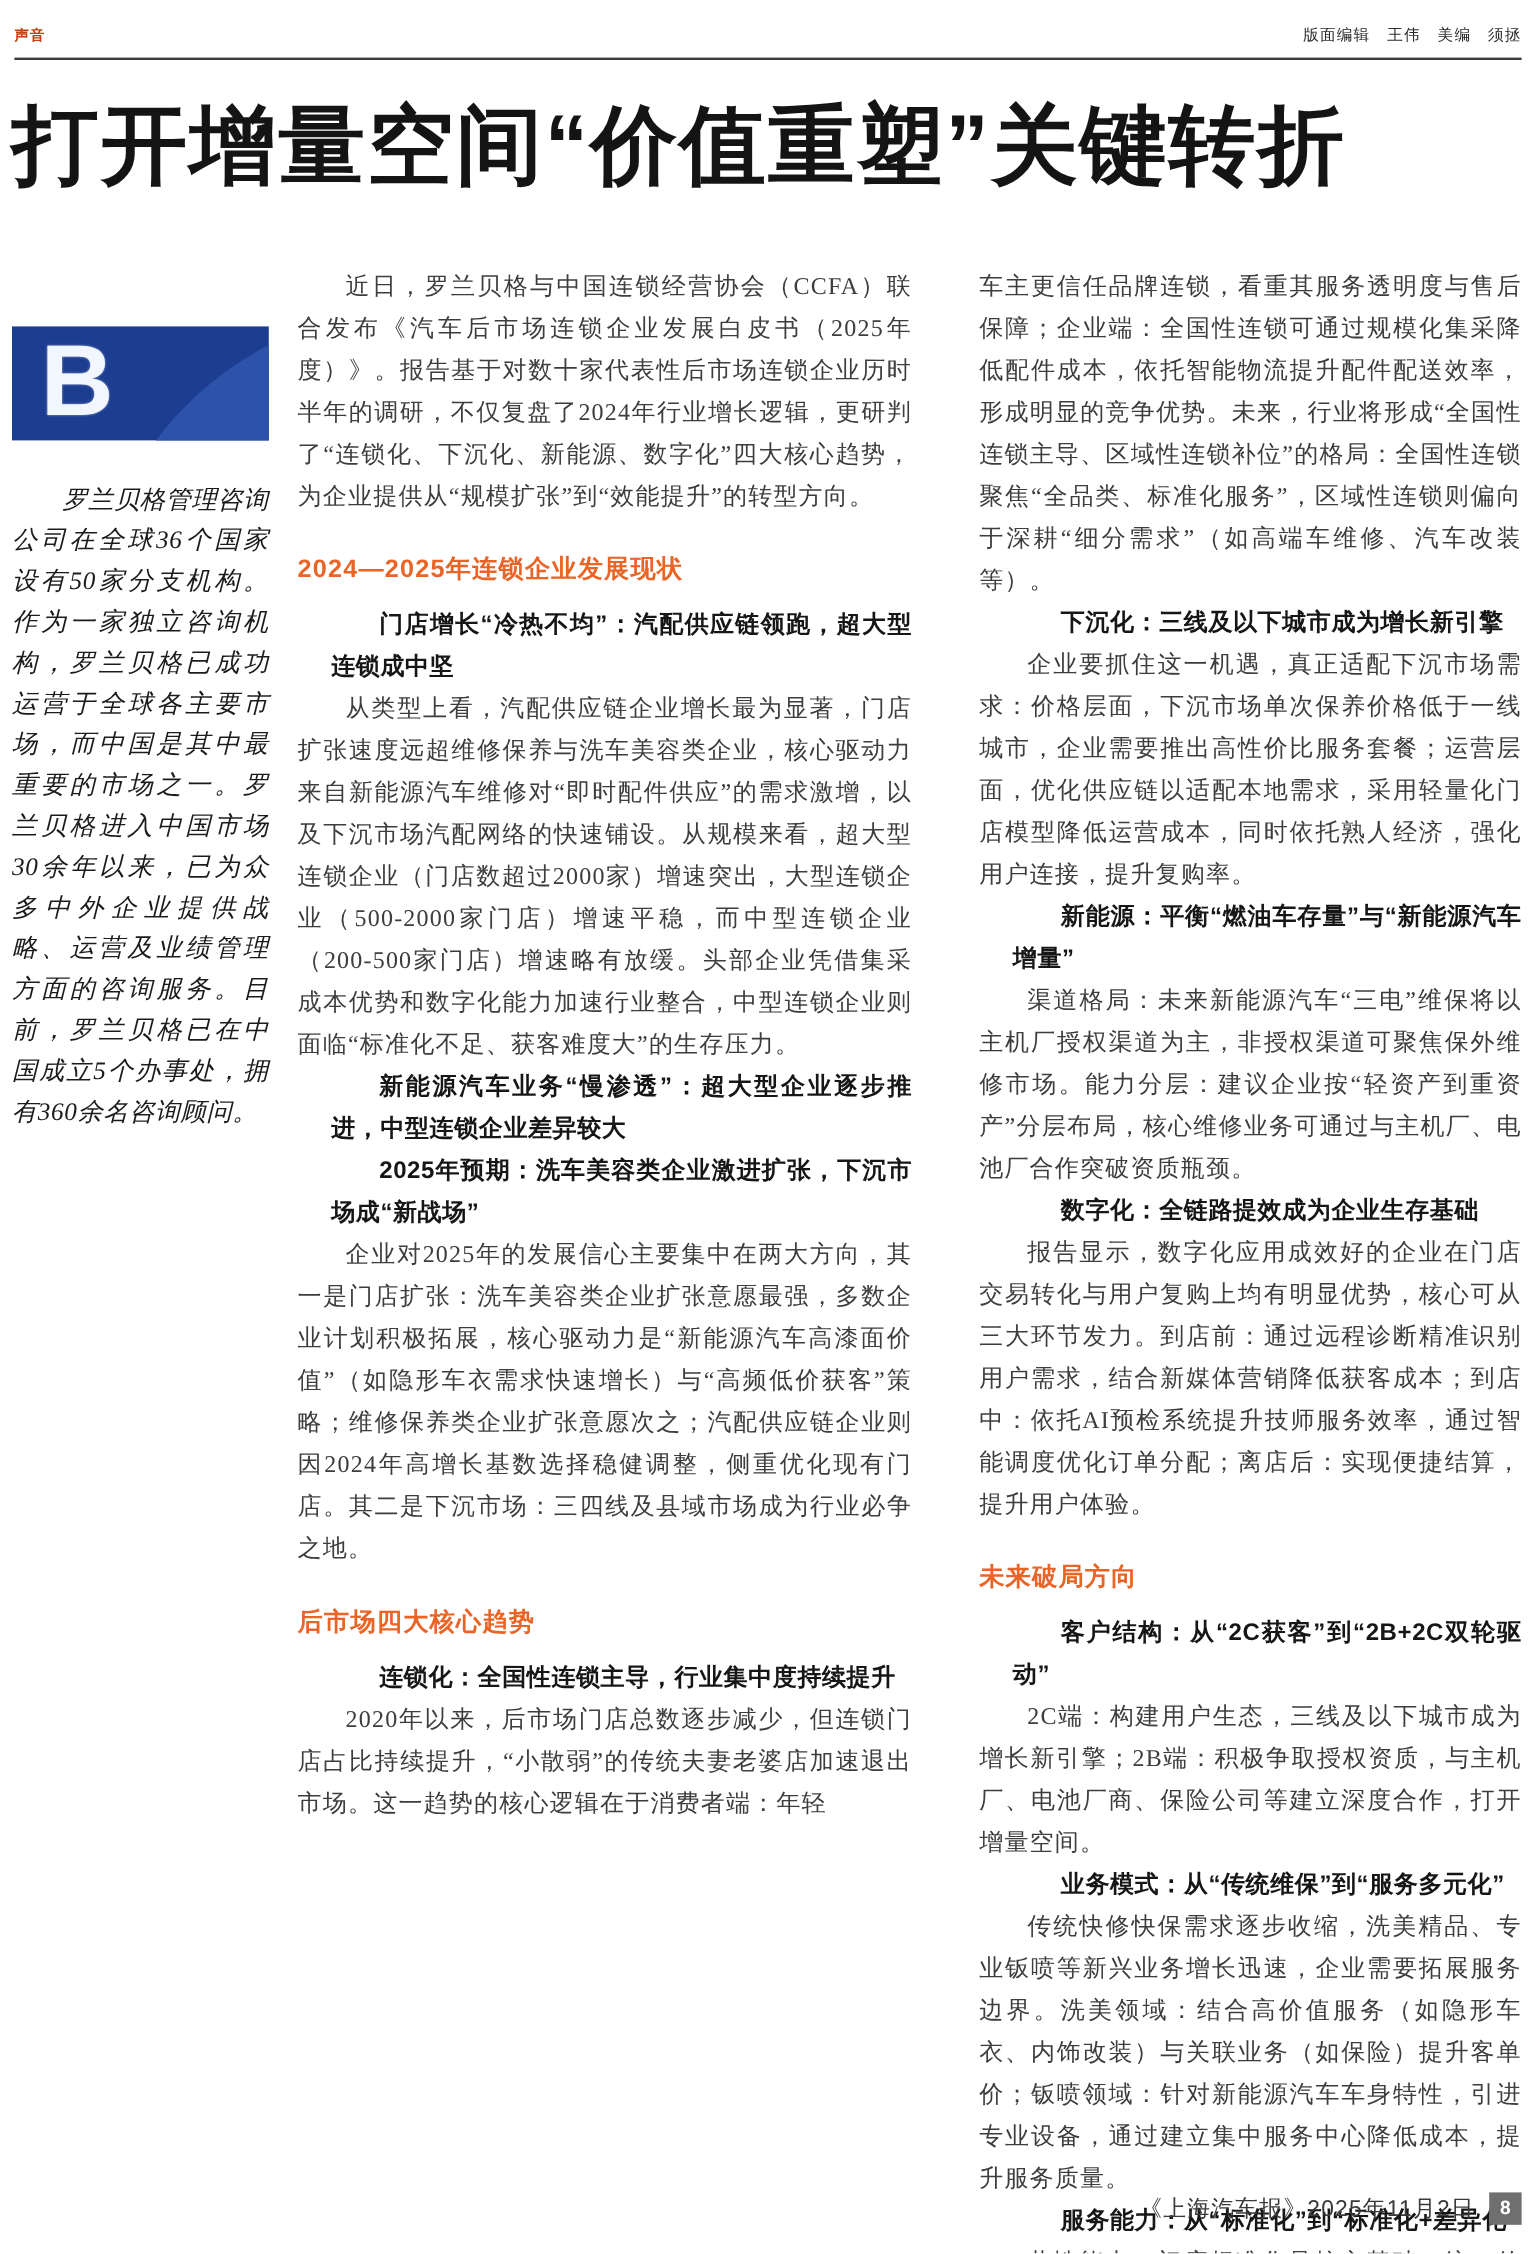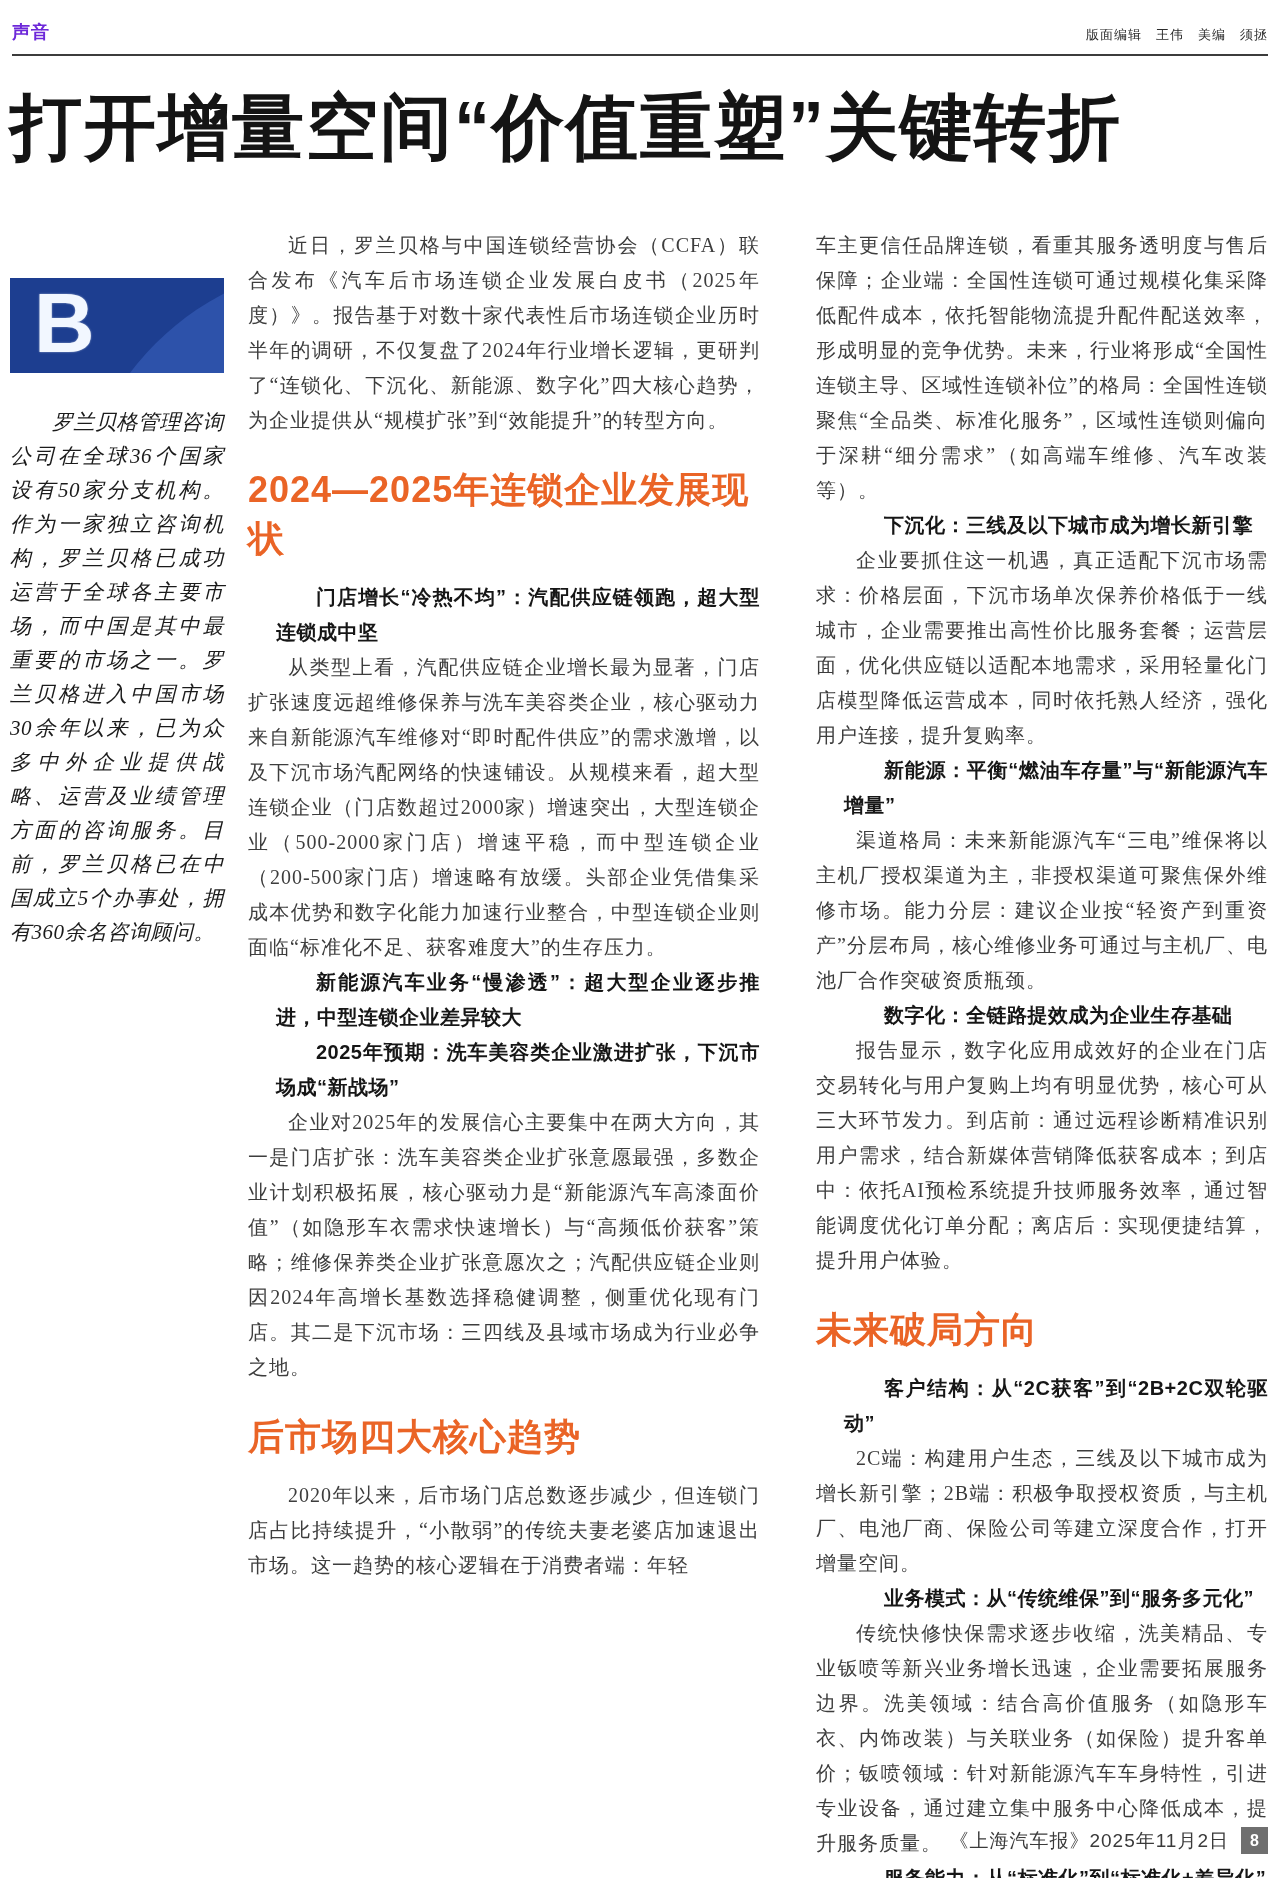--- a/index.html
+++ b/index.html
@@ -16,21 +16,21 @@
   }
   
   .masthead {
     display: flex;
     justify-content: space-between;
     align-items: flex-end;
     padding: 20px 12px 10px 12px;
   }
   .kicker {
     font-family: Liberation Serif, serif;
-    font-size: 18px; font-weight: 700; color: #6d28d9; letter-spacing: 1px;
+    font-size: 12px; font-weight: 700; color: #c2410c; letter-spacing: 1px;
   }
   .editors {
     font-family: Liberation Sans, sans-serif;
     font-size: 13px; color: #2b2b2b; letter-spacing: 1px; text-align: right;
   }
   .rule { border: 0; border-top: 2px solid #3c3c3c; margin: 0 12px; }
   
   .headline {
     font-family: "Liberation Sans", "DejaVu Sans", sans-serif;
     font-size: 72px;
@@ -88,21 +88,21 @@
     font-size: 20px;
     line-height: 35px;
     letter-spacing: 1px;
     color: #3d3d3d;
     text-align: justify;
     text-indent: 2em;
   }
   .body-text p.no-indent { text-indent: 0; font-family: Liberation Serif, serif; }
   .section-head {
     font-family: "Liberation Sans", "DejaVu Sans", sans-serif;
-    font-size: 36px;
+    font-size: 21px;
     font-weight: 700;
     color: #ea6426;
     margin: 28px 0 16px 0;
     letter-spacing: 1px;
   }
   .sub-head {
     font-family: "Liberation Sans", "DejaVu Sans", sans-serif;
     font-size: 20px;
     font-weight: 700;
     color: #161616;
@@ -156,20 +156,21 @@
 
     <div class="colmid body-text">
       <p>近日，罗兰贝格与中国连锁经营协会（CCFA）联合发布《汽车后市场连锁企业发展白皮书（2025年度）》。报告基于对数十家代表性后市场连锁企业历时半年的调研，不仅复盘了2024年行业增长逻辑，更研判了“连锁化、下沉化、新能源、数字化”四大核心趋势，为企业提供从“规模扩张”到“效能提升”的转型方向。</p>
       <h2 class="section-head">2024—2025年连锁企业发展现状</h2>
       <h3 class="sub-head">门店增长“冷热不均”：汽配供应链领跑，超大型连锁成中坚</h3>
       <p>从类型上看，汽配供应链企业增长最为显著，门店扩张速度远超维修保养与洗车美容类企业，核心驱动力来自新能源汽车维修对“即时配件供应”的需求激增，以及下沉市场汽配网络的快速铺设。从规模来看，超大型连锁企业（门店数超过2000家）增速突出，大型连锁企业（500-2000家门店）增速平稳，而中型连锁企业（200-500家门店）增速略有放缓。头部企业凭借集采成本优势和数字化能力加速行业整合，中型连锁企业则面临“标准化不足、获客难度大”的生存压力。</p>
       <h3 class="sub-head">新能源汽车业务“慢渗透”：超大型企业逐步推进，中型连锁企业差异较大</h3>
       <h3 class="sub-head">2025年预期：洗车美容类企业激进扩张，下沉市场成“新战场”</h3>
       <p>企业对2025年的发展信心主要集中在两大方向，其一是门店扩张：洗车美容类企业扩张意愿最强，多数企业计划积极拓展，核心驱动力是“新能源汽车高漆面价值”（如隐形车衣需求快速增长）与“高频低价获客”策略；维修保养类企业扩张意愿次之；汽配供应链企业则因2024年高增长基数选择稳健调整，侧重优化现有门店。其二是下沉市场：三四线及县域市场成为行业必争之地。</p>
       <h2 class="section-head">后市场四大核心趋势</h2>
+      <h3 class="sub-head">连锁化：全国性连锁主导，行业集中度持续提升</h3>
       <p>2020年以来，后市场门店总数逐步减少，但连锁门店占比持续提升，“小散弱”的传统夫妻老婆店加速退出市场。这一趋势的核心逻辑在于消费者端：年轻</p>
     </div>
 
     <div class="colright body-text">
       <p class="no-indent">车主更信任品牌连锁，看重其服务透明度与售后保障；企业端：全国性连锁可通过规模化集采降低配件成本，依托智能物流提升配件配送效率，形成明显的竞争优势。未来，行业将形成“全国性连锁主导、区域性连锁补位”的格局：全国性连锁聚焦“全品类、标准化服务”，区域性连锁则偏向于深耕“细分需求”（如高端车维修、汽车改装等）。</p>
       <h3 class="sub-head">下沉化：三线及以下城市成为增长新引擎</h3>
       <p>企业要抓住这一机遇，真正适配下沉市场需求：价格层面，下沉市场单次保养价格低于一线城市，企业需要推出高性价比服务套餐；运营层面，优化供应链以适配本地需求，采用轻量化门店模型降低运营成本，同时依托熟人经济，强化用户连接，提升复购率。</p>
       <h3 class="sub-head">新能源：平衡“燃油车存量”与“新能源汽车增量”</h3>
       <p>渠道格局：未来新能源汽车“三电”维保将以主机厂授权渠道为主，非授权渠道可聚焦保外维修市场。能力分层：建议企业按“轻资产到重资产”分层布局，核心维修业务可通过与主机厂、电池厂合作突破资质瓶颈。</p>
       <h3 class="sub-head">数字化：全链路提效成为企业生存基础</h3>

